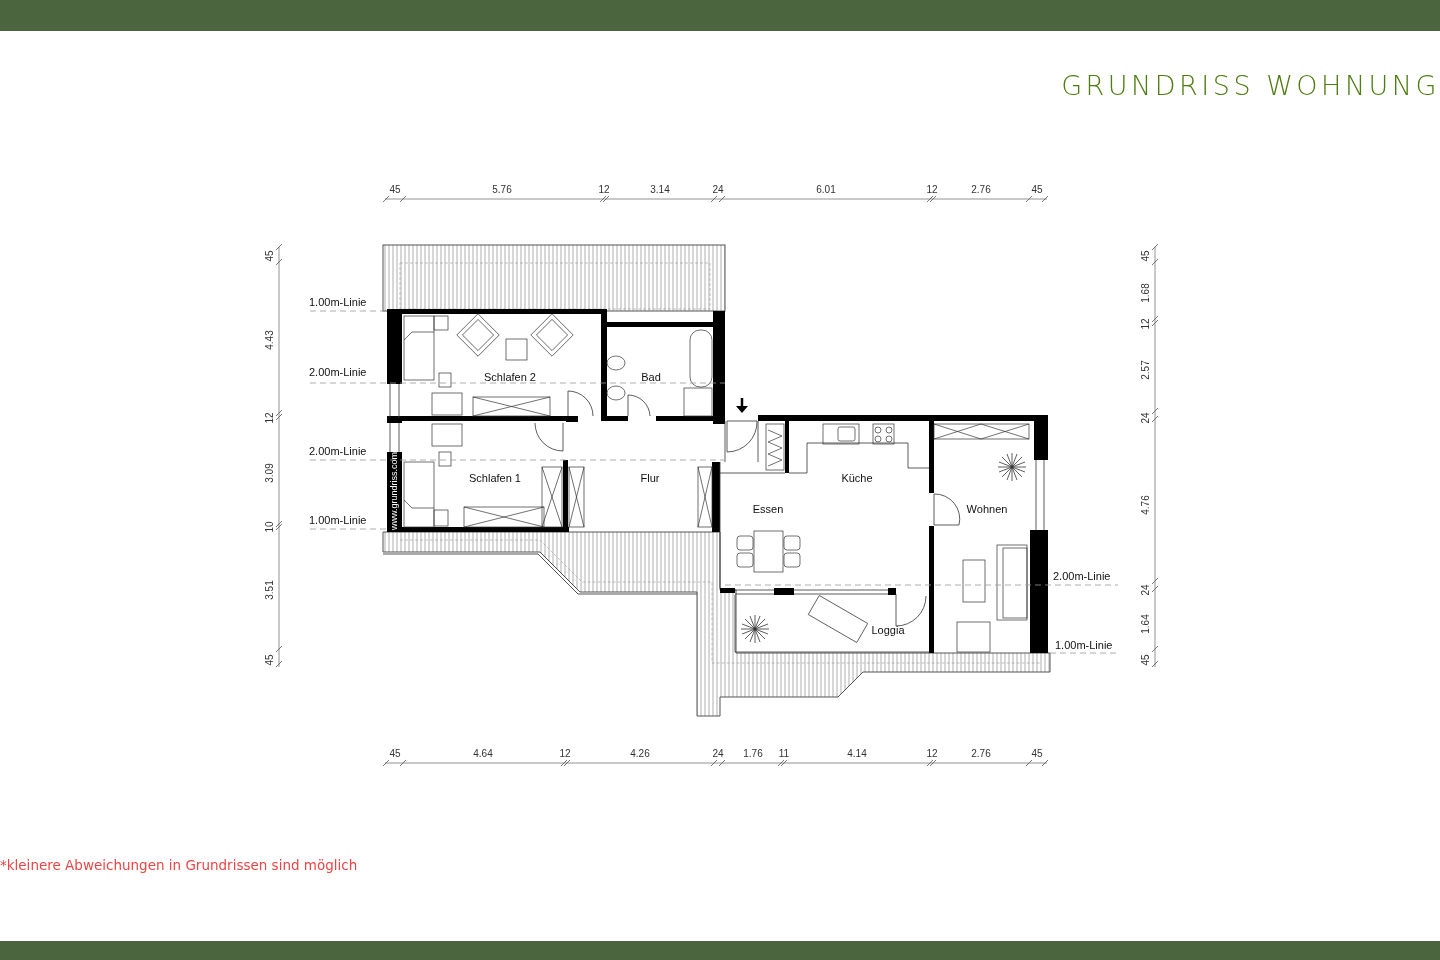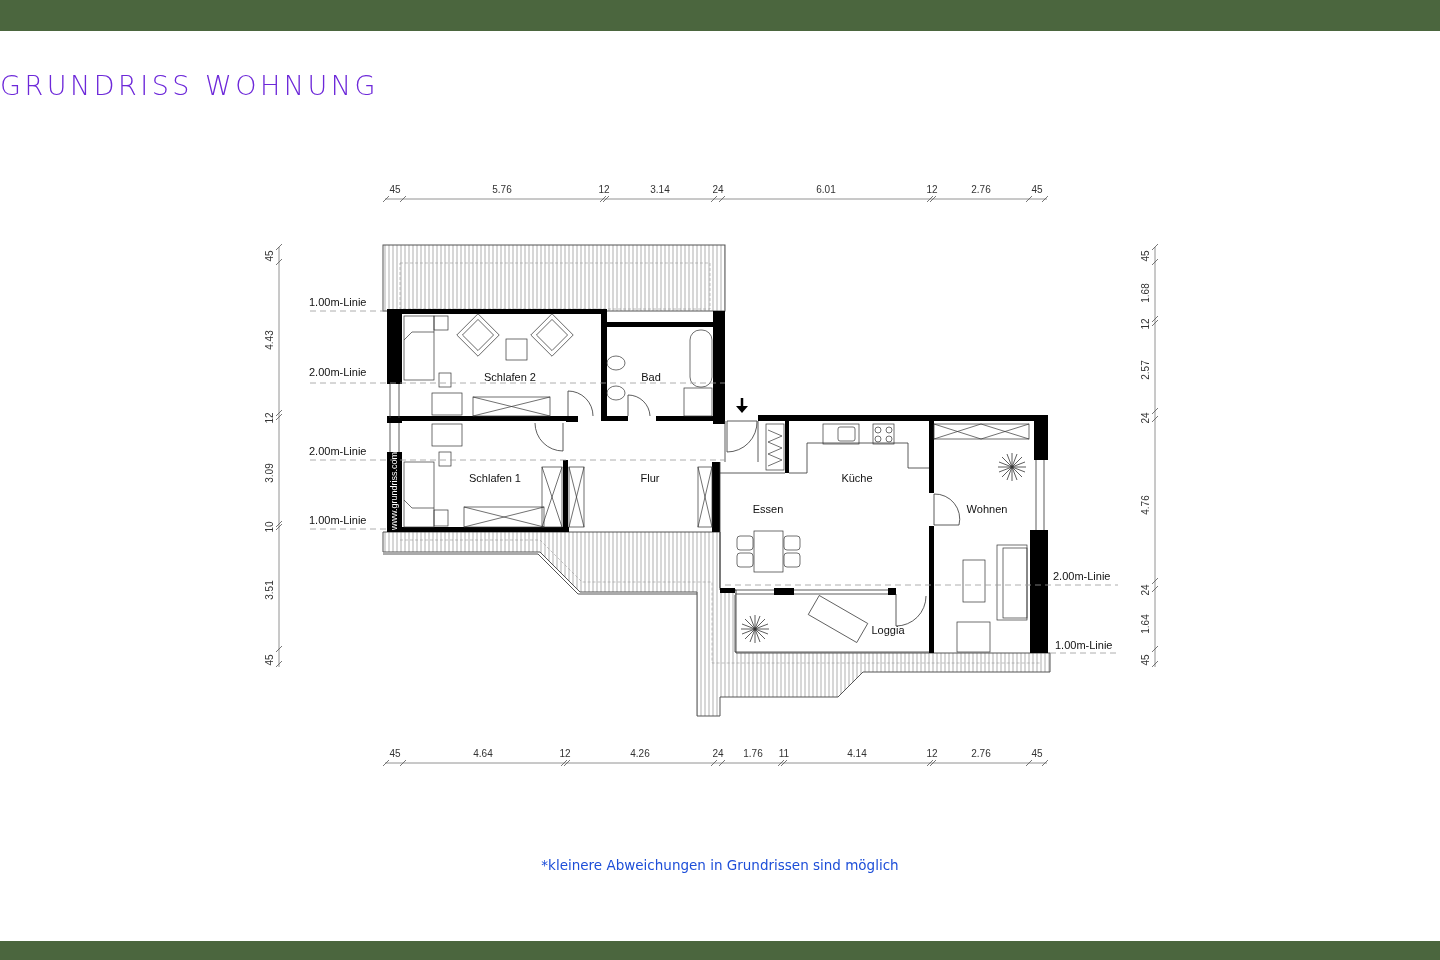--- a/index.html
+++ b/index.html
@@ -5,27 +5,27 @@
   html, body { margin: 0; padding: 0; }
   body {
     width: 1440px; height: 960px; position: relative; overflow: hidden;
     background: #ffffff;
     font-family: "Liberation Sans", sans-serif;
   }
   .bar { position: absolute; left: 0; width: 1440px; background: #4b663e; }
   .bar.top { top: 0; height: 31px; }
   .bar.bottom { top: 941px; height: 19px; }
   .title {
-    position: absolute; top: 70px; left: 0; width: 1440px; text-align: left;
+    position: absolute; top: 70px; left: 0; width: 1440px; text-align: right;
     font-family: "DejaVu Sans", sans-serif; font-weight: 300;
-    font-size: 27px; letter-spacing: 3.5px; color: #6d28d9;
+    font-size: 27px; letter-spacing: 3.5px; color: #4d7c0f;
   }
   .footnote {
-    position: absolute; top: 857px; left: 0; width: 1440px; text-align: center;
-    font-family: "DejaVu Sans", sans-serif; font-size: 13.5px; color: #1d4ed8;
+    position: absolute; top: 857px; left: 0; width: 1440px; 
+    font-family: "DejaVu Sans", sans-serif; font-size: 13.5px; color: #ef4444;
   }
   svg.plan { position: absolute; left: 0; top: 0; }
   .dim { font-family: "Liberation Sans", sans-serif; font-size: 10px; fill: #333; }
   .lbl { font-family: "Liberation Sans", sans-serif; font-size: 11px; fill: #111; }
   .room { font-family: "Liberation Sans", sans-serif; font-size: 11px; fill: #111; }
 </style>
 </head>
 <body>
 
 <div class="bar top"></div>

